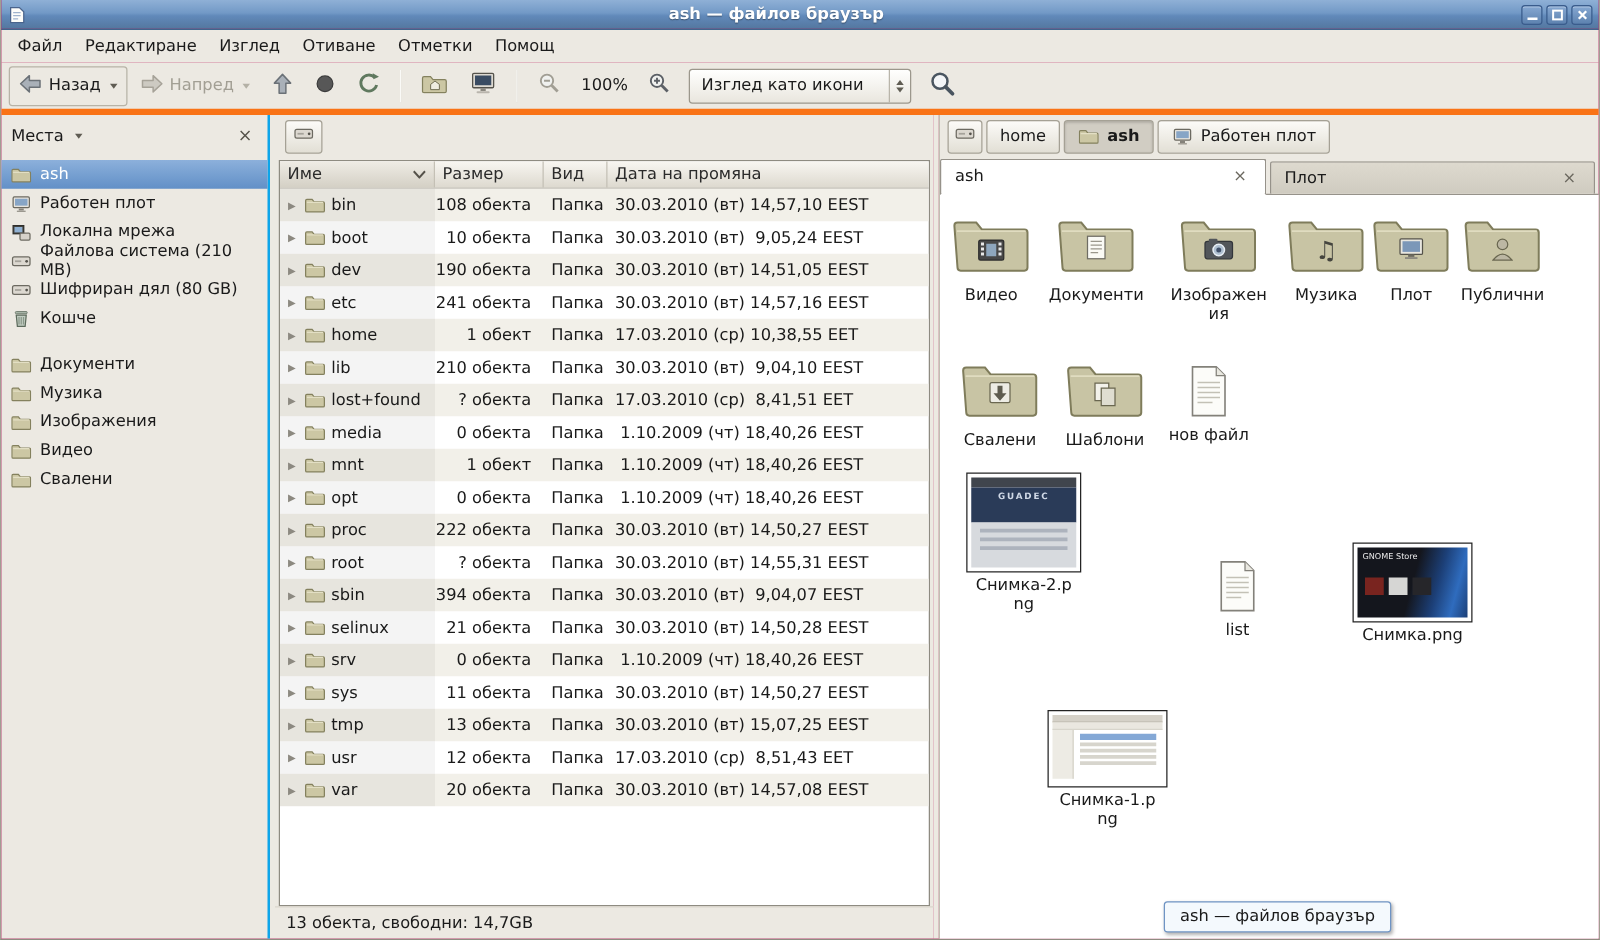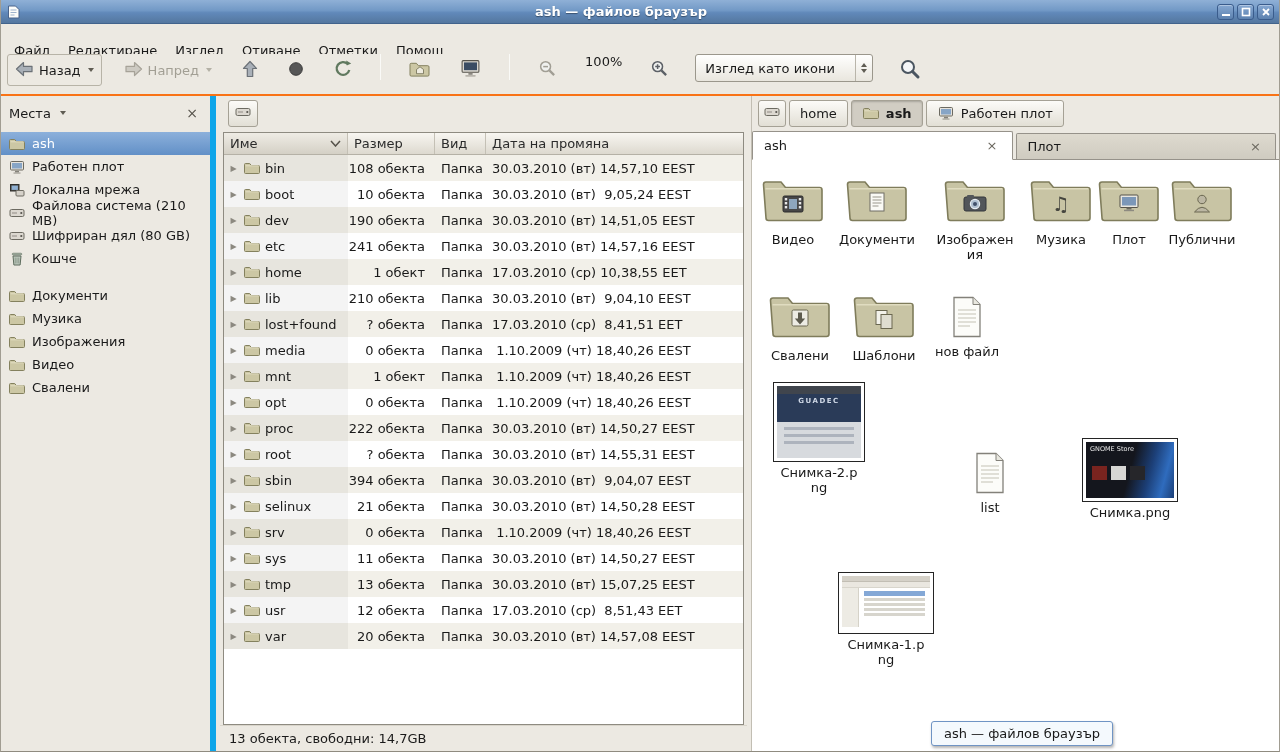--- a/index.html
+++ b/index.html
@@ -8,45 +8,45 @@
 .window{position:relative;width:1280px;height:752px;background:#be185d;display:flex;flex-direction:column;border-left:1px solid #a19d92;border-right:1px solid #a19d92;border-bottom:1px solid #8f8b80;overflow:hidden}
 
 
 .titlebar{height:24px;flex:none;display:flex;align-items:center;padding:0 5px;background:linear-gradient(#8fb0d6,#7299c6 45%,#6189ba 55%,#54779f);border-bottom:1px solid #41638c}
 .winicon{width:15px;height:15px;margin-right:4px;display:flex;align-items:center;justify-content:center}
 .title{flex:1;text-align:center;color:#fff;font-weight:bold;font-size:13px;text-shadow:0 1px 1px rgba(0,0,0,.4)}
 .winbtns{display:flex;gap:3px}
 .wbtn{width:17px;height:16px;border:1px solid #3a5c8c;border-radius:3px;background:linear-gradient(#86a8d2,#5d82af);display:flex;align-items:center;justify-content:center;box-shadow:inset 0 1px 0 rgba(255,255,255,.35)}
 
 
-.menubar{height:26px;flex:none;display:flex;padding:15px 4px;background:#ece9e2}
+.menubar{height:26px;flex:none;display:flex;align-items:center;padding:0 4px;background:#ece9e2}
 .menu-item{padding:4px 9px;cursor:default}
 
 
-.toolbar{height:42px;flex:none;display:flex;align-items:flex-start;padding:0 6px;gap:14px;background:#ece9e2;border-bottom:2px solid #f97316}
+.toolbar{height:42px;flex:none;display:flex;align-items:center;padding:0 6px;gap:2px;background:#ece9e2;border-bottom:5px solid #f97316}
 .tbtn{height:32px;display:flex;align-items:center;gap:5px;padding:0 7px;border:1px solid transparent;border-radius:3px}
 .tbtn.framed{border-color:#b7b3a7}
 .tbtn .lab{white-space:nowrap}
 .tbtn.disabled{color:#a29f94}
 .chev-down{width:0;height:0;border-left:3.5px solid transparent;border-right:3.5px solid transparent;border-top:4px solid #5f5c53;margin-left:2px}
 .disabled .chev-down{border-top-color:#b4b1a6}
 .tsep{width:1px;height:26px;background:#cbc7bd;border-right:1px solid #fafaf7;margin:0 6px}
 .zoomlab{padding:0 6px}
 .combo{height:28px;width:178px;border:1px solid #9b978c;border-radius:3px;background:linear-gradient(#fffffe,#e9e6de);display:flex;align-items:center;padding-left:9px;margin:0 4px}
 .combo .ctext{flex:1}
 .combo .spin{width:17px;height:100%;border-left:1px solid #b9b5aa;display:flex;flex-direction:column;align-items:center;justify-content:center;gap:2px}
 .spin .up{width:0;height:0;border-left:3.5px solid transparent;border-right:3.5px solid transparent;border-bottom:4px solid #5f5c53}
 .spin .dn{width:0;height:0;border-left:3.5px solid transparent;border-right:3.5px solid transparent;border-top:4px solid #5f5c53}
 
 
 .main{flex:1;display:flex;min-height:0}
 .splitter{width:4px;background:#ece9e2;flex:none}
 
 
-.sidebar{width:215px;flex:none;display:flex;flex-direction:column;background:#ece9e2;border-right:6px solid #0ea5e9}
+.sidebar{width:215px;flex:none;display:flex;flex-direction:column;background:#ece9e2;border-right:2px solid #0ea5e9}
 .side-head{height:34px;flex:none;display:flex;align-items:center;padding:0 8px;gap:7px}
 .side-close{margin-left:auto;color:#56534b;font-size:14px;line-height:1;padding:2px 4px}
 .side-list{flex:1;padding-top:2px}
 .side-item{height:23px;display:flex;align-items:center;gap:6px;padding:0 4px 0 7px}
 .side-item.selected{background:linear-gradient(#8cb0db,#6290c7);color:#fff}
 .sicon{width:18px;flex:none;display:flex;justify-content:center;align-items:center}
 
 
 .tree-pane{flex:1;display:flex;flex-direction:column;min-width:0;background:#ece9e2}
 .mini-path{height:34px;flex:none;display:flex;align-items:center;padding:0 8px}

